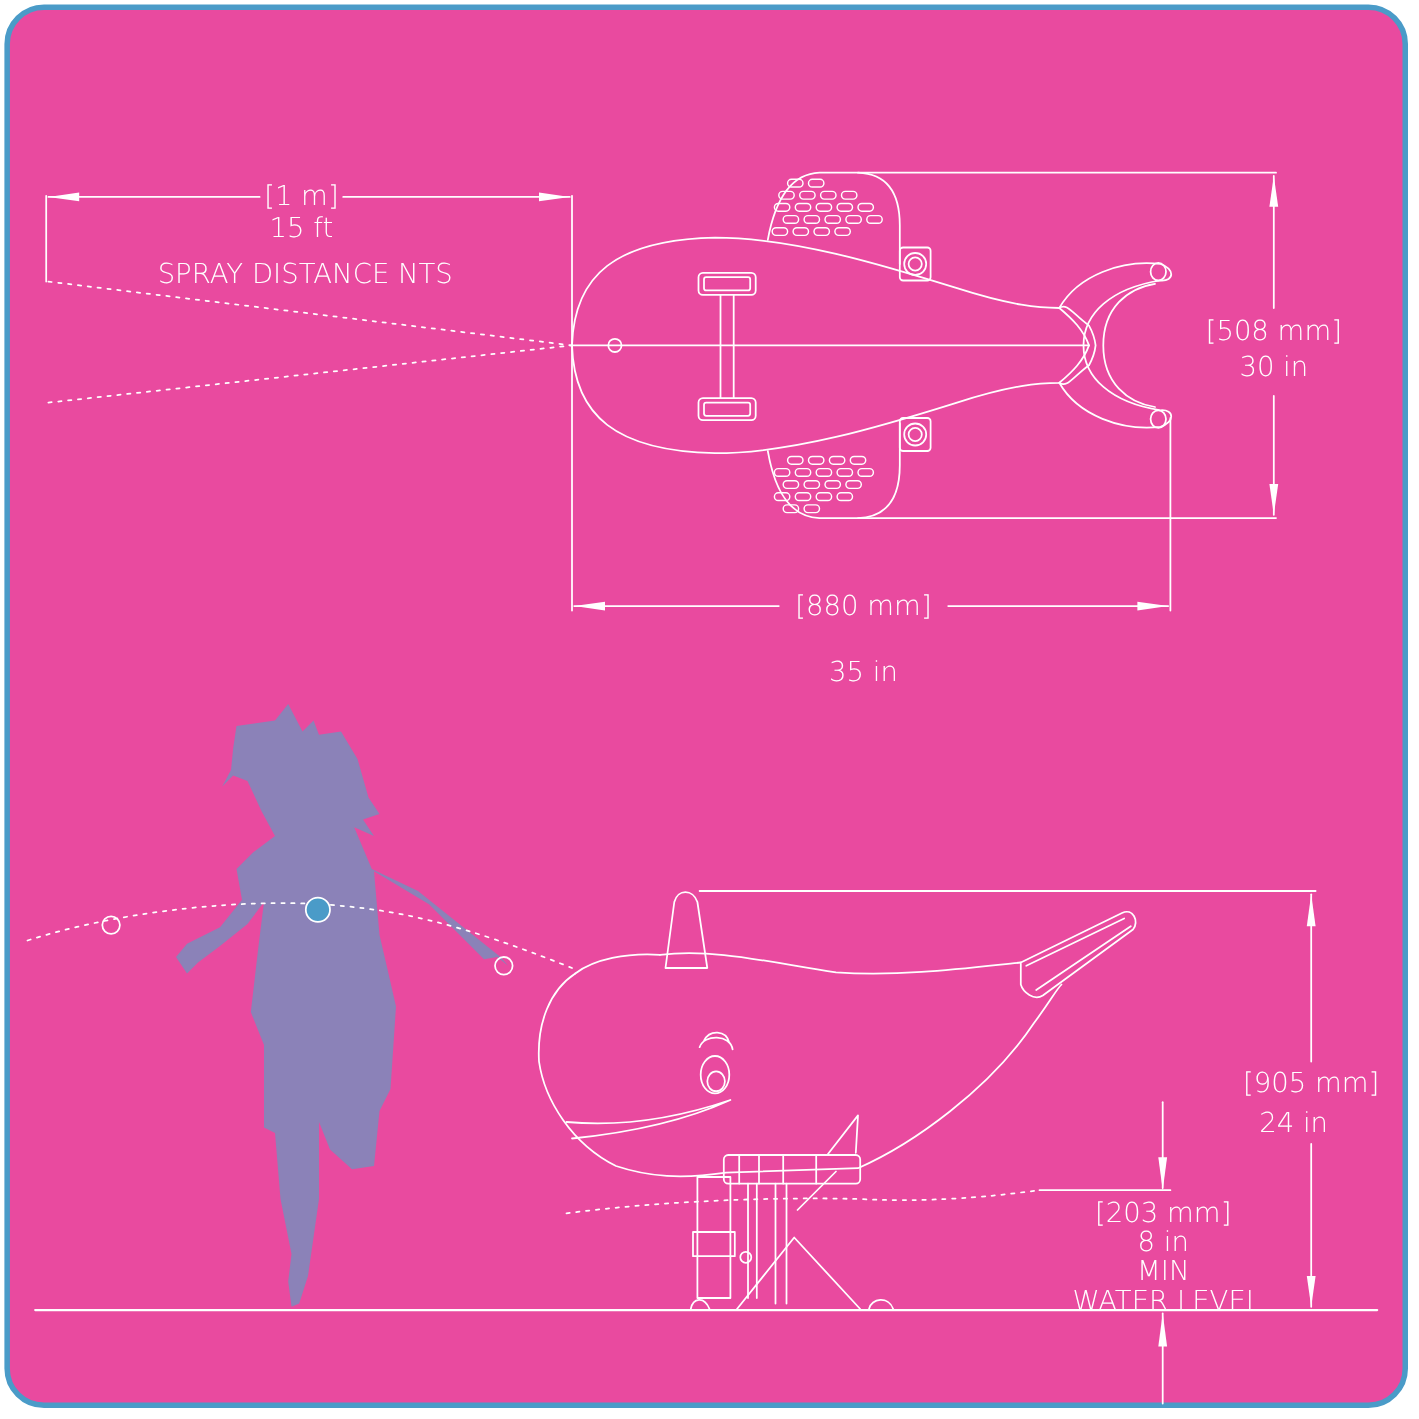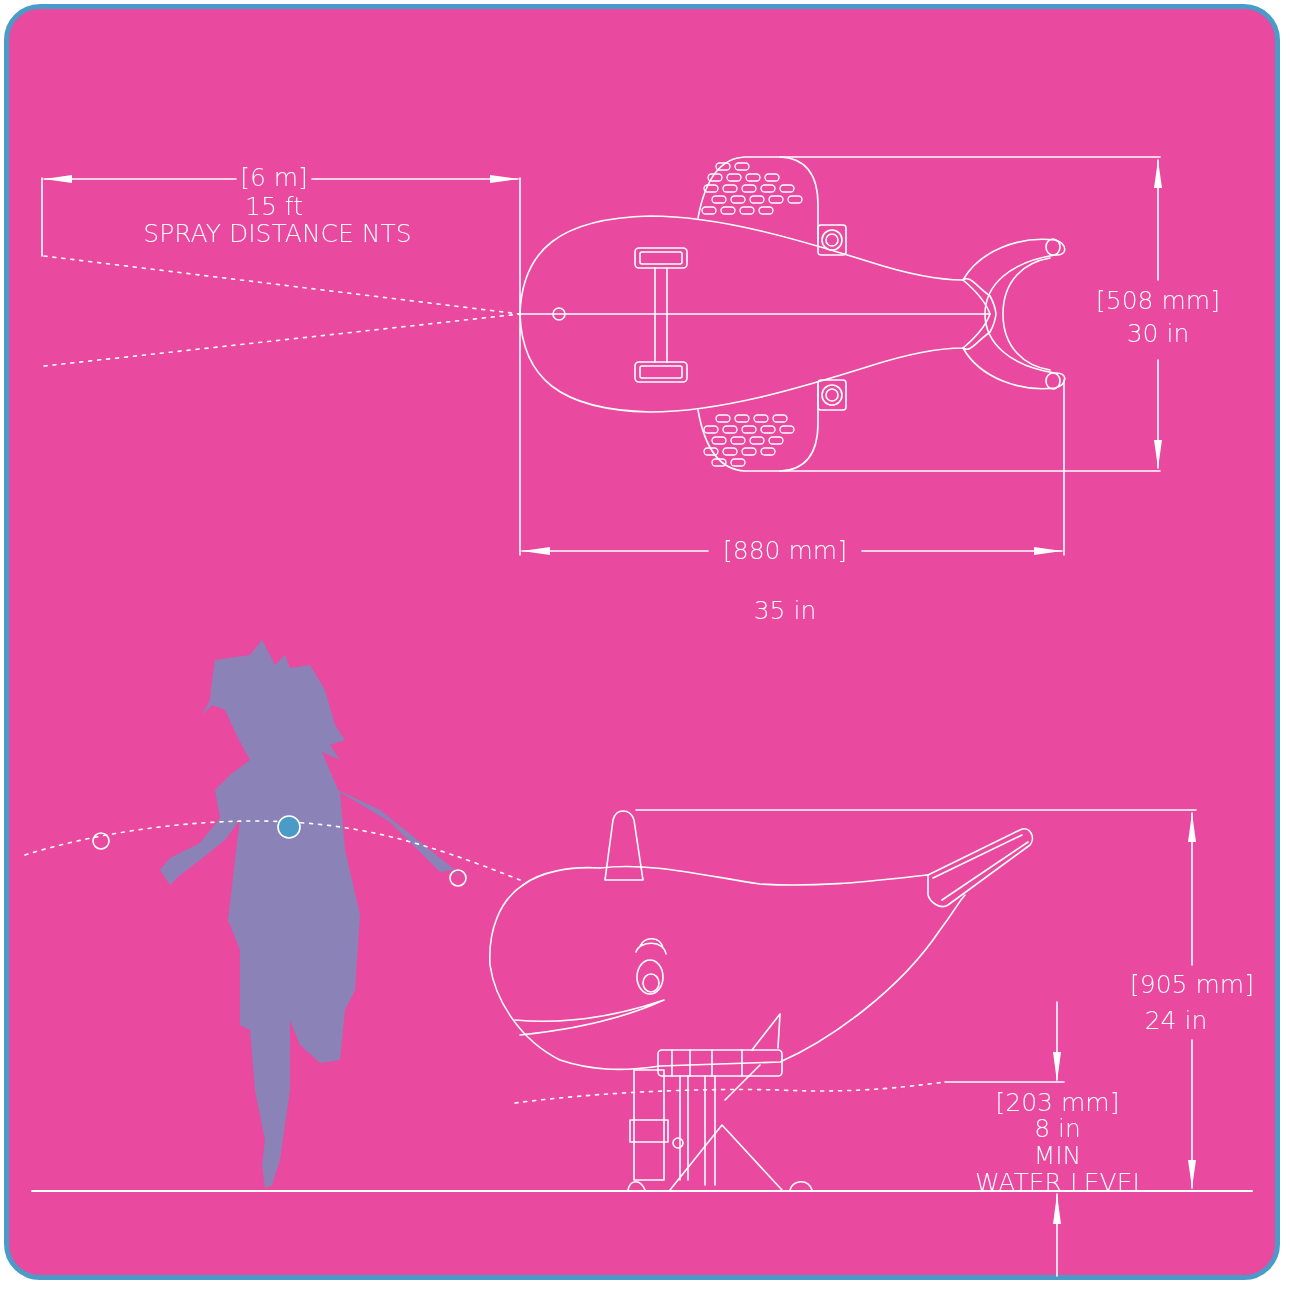--- a/index.html
+++ b/index.html
@@ -196,23 +196,23 @@
     <g>
       <line x1="945" y1="1082" x2="1064" y2="1082"></line>
       <line x1="1057" y1="1002" x2="1057" y2="1080"></line>
       <path d="M1057 1082 L1053 1052 L1061 1052 Z" fill="#FFFFFF" stroke="none"></path>
       <line x1="1057" y1="1194" x2="1057" y2="1276"></line>
       <path d="M1057 1194 L1053 1224 L1061 1224 Z" fill="#FFFFFF" stroke="none"></path>
     </g>
   </g>
 </svg>
 
-<div class="lbl t26" style="left:204px; top:165px; width:140px;">[6 m]</div>
+<div class="lbl t26" style="left:204px; top:165px; width:140px;">[1 m]</div>
 <div class="lbl t26" style="left:204px; top:194px; width:140px;">15 ft</div>
-<div class="lbl t26" style="left:110px; top:221px; width:335px;">SPRAY DISTANCE NTS</div>
+<div class="lbl t26" style="left:110px; top:236px; width:335px;">SPRAY DISTANCE NTS</div>
 
 <div class="lbl t26" style="left:1088px; top:288px; width:140px;">[508 mm]</div>
 <div class="lbl t26" style="left:1088px; top:321px; width:140px;">30 in</div>
 
 <div class="lbl t26" style="left:708px; top:538px; width:154px;">[880 mm]</div>
 <div class="lbl t26" style="left:708px; top:598px; width:154px;">35 in</div>
 
 <div class="lbl t26" style="left:1122px; top:972px; width:140px;">[905 mm]</div>
 <div class="lbl t26" style="left:1106px; top:1008px; width:140px;">24 in</div>
 

